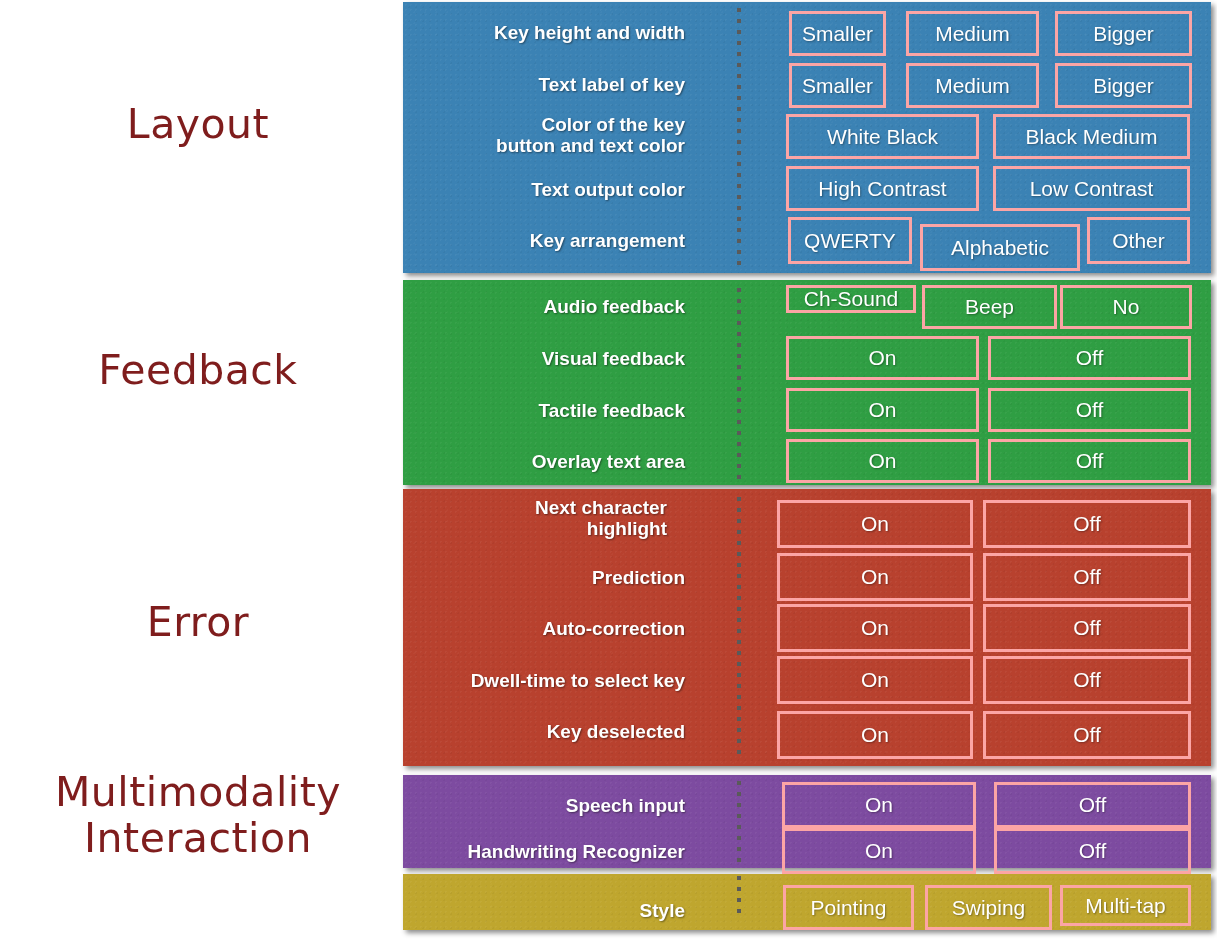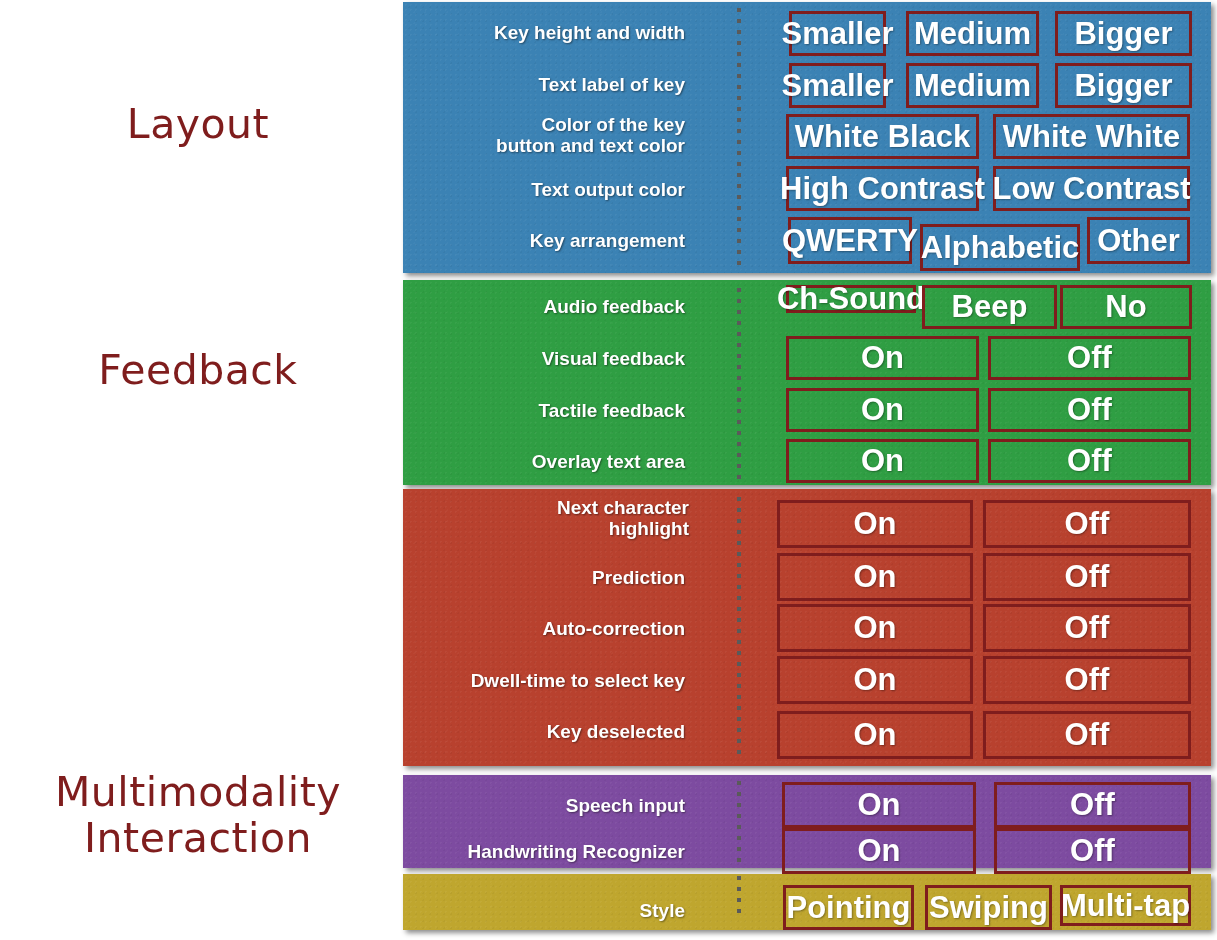--- a/index.html
+++ b/index.html
@@ -78,43 +78,44 @@
     width: 4px;
     background-image: linear-gradient(to bottom,
         #5a5a5a 0px, #5a5a5a 4px, transparent 4px, transparent 11px);
     background-size: 4px 11px;
     background-repeat: repeat-y;
   }
 
   
   .opt {
     position: absolute;
-    border: 3px solid #7f1d1d;
+    border: 3px solid #fca5a5;
     color: #ffffff;
     font-family: "Liberation Sans", sans-serif;
-    font-weight: 700;
-    font-size: 31px;
+    font-weight: 400;
+    font-size: 21px;
     display: flex;
     align-items: center;
     justify-content: center;
     box-sizing: border-box;
     text-shadow: 1px 1px 2px rgba(0,0,0,0.35);
     background: transparent;
     white-space: nowrap;
   }
 </style>
 </head>
 <body>
 
 <div id="root">
 
   <div class="cat-label" style="top:102px;">Layout</div>
 
   <div class="cat-label" style="top:348px;">Feedback</div>
 
+  <div class="cat-label" style="top:600px;">Error</div>
 
   <div class="cat-label" style="top:770px;">Multimodality
 Interaction</div>
 
   <div class="band band-blue" style="top:2px; height:271px;">
     <div class="texture"></div>
   </div>
 
   <div class="dotted-divider" style="left:737px; top:8px; height:260px;"></div>
 
@@ -127,21 +128,21 @@
 
   <div class="opt" style="left:789px; top:11px; width:97px; height:45px;">Smaller</div>
   <div class="opt" style="left:906px; top:11px; width:133px; height:45px;">Medium</div>
   <div class="opt" style="left:1055px; top:11px; width:137px; height:45px;">Bigger</div>
 
   <div class="opt" style="left:789px; top:63px; width:97px; height:45px;">Smaller</div>
   <div class="opt" style="left:906px; top:63px; width:133px; height:45px;">Medium</div>
   <div class="opt" style="left:1055px; top:63px; width:137px; height:45px;">Bigger</div>
 
   <div class="opt" style="left:786px; top:114px; width:193px; height:45px;">White Black</div>
-  <div class="opt" style="left:993px; top:114px; width:197px; height:45px;">White White</div>
+  <div class="opt" style="left:993px; top:114px; width:197px; height:45px;">Black Medium</div>
 
   <div class="opt" style="left:786px; top:166px; width:193px; height:45px;">High Contrast</div>
   <div class="opt" style="left:993px; top:166px; width:197px; height:45px;">Low Contrast</div>
 
   <div class="opt" style="left:788px; top:217px; width:124px; height:47px;">QWERTY</div>
   <div class="opt" style="left:920px; top:217px; width:160px; height:47px;margin-top:7px;">Alphabetic</div>
   <div class="opt" style="left:1087px; top:217px; width:103px; height:47px;">Other</div>
 
   <div class="band band-green" style="top:280px; height:205px;">
     <div class="texture"></div>
@@ -166,21 +167,21 @@
 
   <div class="opt" style="left:786px; top:439px; width:193px; height:44px;">On</div>
   <div class="opt" style="left:988px; top:439px; width:203px; height:44px;">Off</div>
 
   <div class="band band-red" style="top:489px; height:277px;">
     <div class="texture"></div>
   </div>
 
   <div class="dotted-divider" style="left:737px; top:497px; height:263px;"></div>
 
-  <div class="row-label" style="left:434px; top:497px; width:255px;">Next character
+  <div class="row-label" style="left:412px; top:497px; width:255px;">Next character
 highlight</div>
   <div class="row-label" style="left:430px; top:567px; width:255px;">Prediction</div>
   <div class="row-label" style="left:430px; top:618px; width:255px;">Auto-correction</div>
   <div class="row-label" style="left:430px; top:670px; width:255px;">Dwell-time to select key</div>
   <div class="row-label" style="left:430px; top:721px; width:255px;">Key deselected</div>
 
   <div class="opt" style="left:777px; top:500px; width:196px; height:48px;">On</div>
   <div class="opt" style="left:983px; top:500px; width:208px; height:48px;">Off</div>
 
   <div class="opt" style="left:777px; top:553px; width:196px; height:48px;">On</div>

